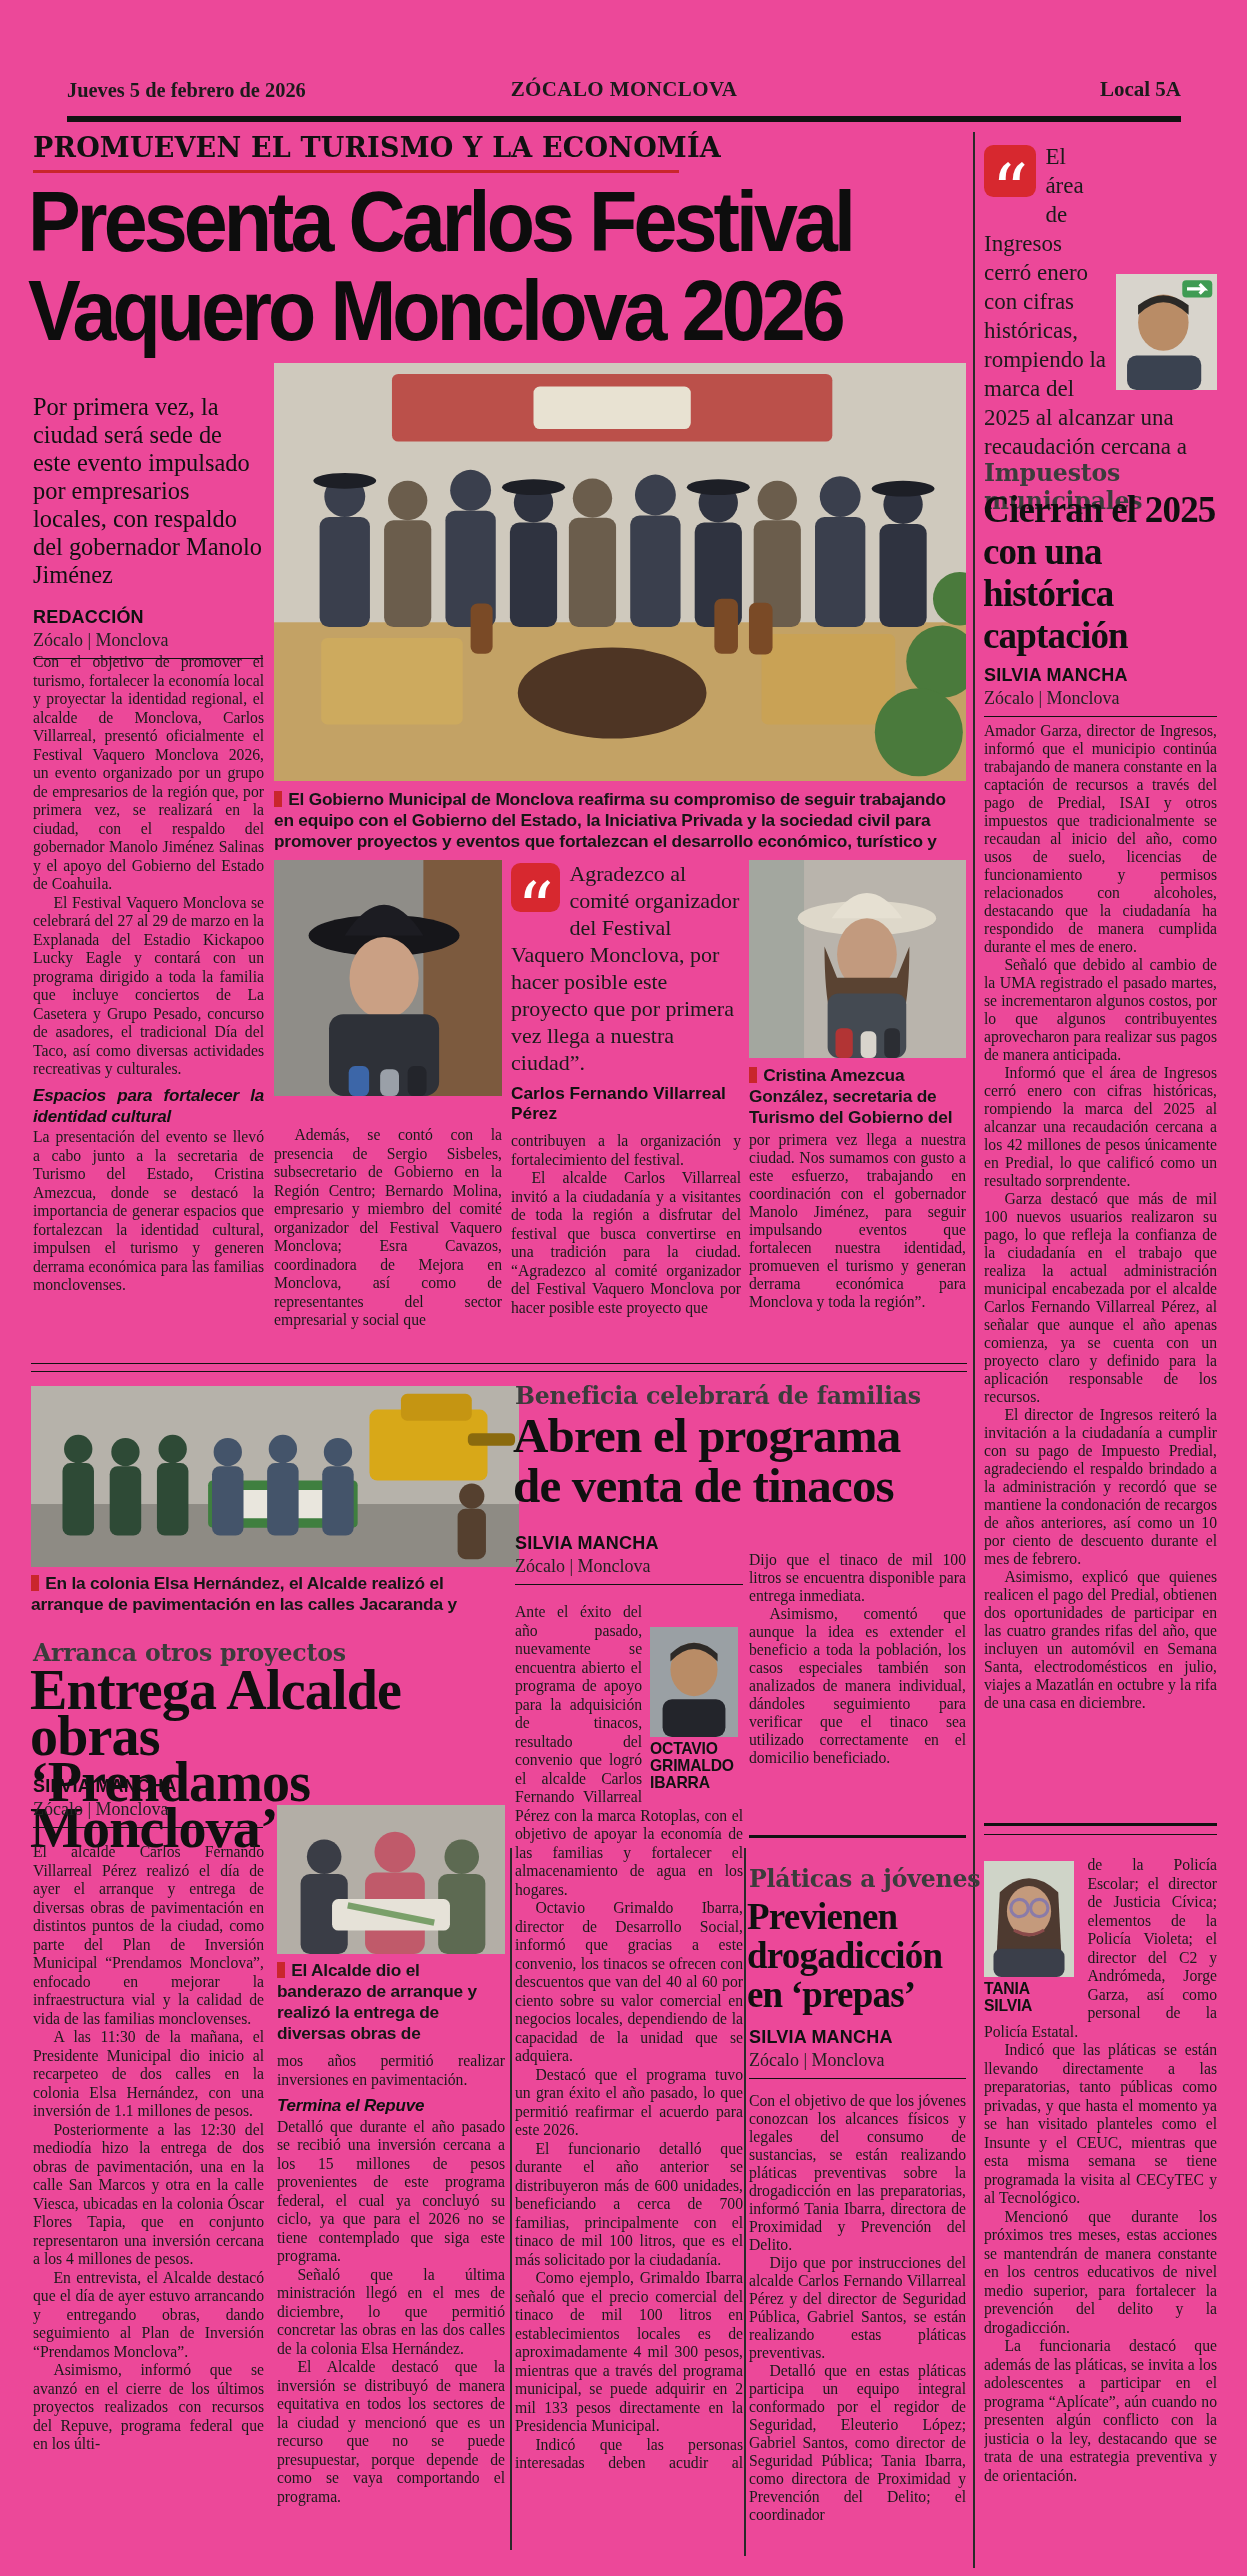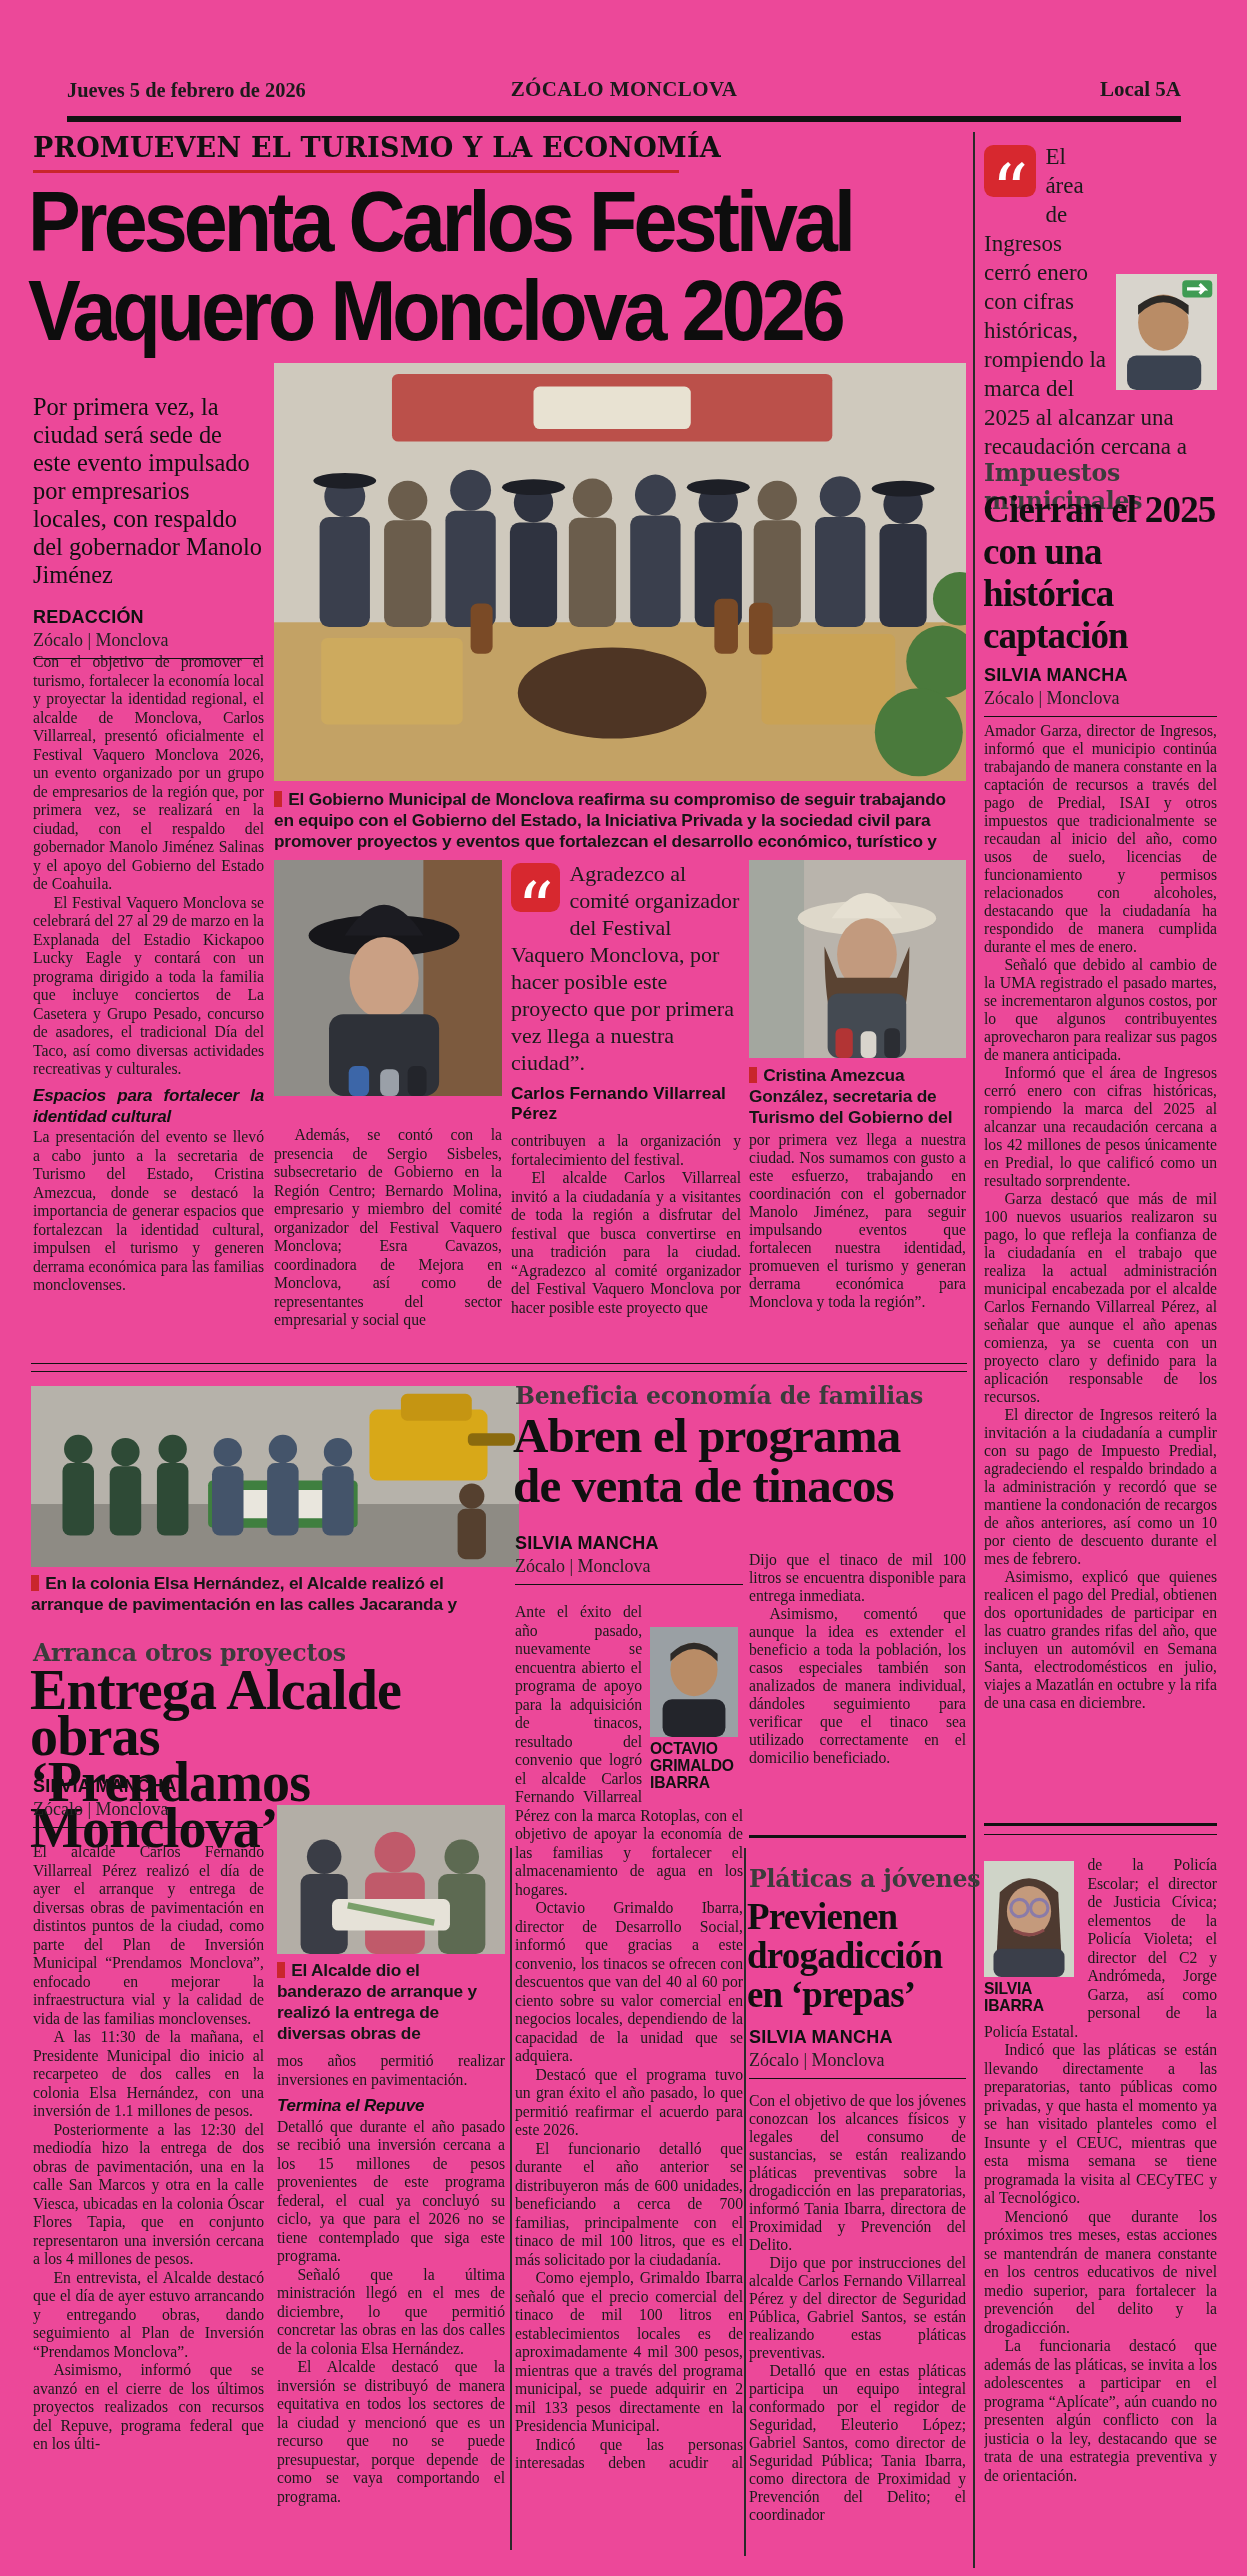--- a/index.html
+++ b/index.html
@@ -308,21 +308,21 @@
     <span class="cap-mark"></span><span>El Alcalde dio el banderazo de arranque y realizó la entrega de diversas obras de pavimentación ayer.</span>
   </div>
   <div class="abs bodycol" id="ob-col2">
     <p>mos años permitió realizar inversiones en pavimentación.</p>
     <h4 class="subhead">Termina el Repuve</h4>
     <p>Detalló que durante el año pasado se recibió una inversión cercana a los 15 millones de pesos provenientes de este programa federal, el cual ya concluyó su ciclo, ya que para el 2026 no se tiene contemplado que siga este programa.</p>
     <p class="ind">Señaló que la última ministración llegó en el mes de diciembre, lo que permitió concretar las obras en las dos calles de la colonia Elsa Hernández.</p>
     <p class="ind">El Alcalde destacó que la inversión se distribuyó de manera equitativa en todos los sectores de la ciudad y mencionó que es un recurso que no se puede presupuestar, porque depende de como se vaya comportando el programa.</p>
   </div>
 
-  <div class="abs kicker2" id="ti-kicker">Beneficia economía de familias</div>
+  <div class="abs kicker2" id="ti-kicker">Beneficia celebrará de familias</div>
   <div class="abs headline2" id="ti-headline">
     <div>Abren el programa</div>
     <div>de venta de tinacos</div>
   </div>
   <div class="abs" id="ti-byline">
     <div class="by-name">SILVIA MANCHA</div>
     <div class="by-src">Zócalo | Monclova</div>
   </div>
   <div class="abs bodycol" id="ti-col1">
     <span class="inset-r">
@@ -410,21 +410,21 @@
           <ellipse cx="57" cy="64" rx="28" ry="32" fill="#c49a7c"></ellipse>
           <g stroke="#8a7ba8" stroke-width="4" fill="none">
             <circle cx="45" cy="60" r="11"></circle>
               <circle cx="70" cy="60" r="11"></circle>
               <path d="M56 60 L59 60"></path>
           </g>
           <path d="M38 88 Q57 100 76 88" stroke="#8a4a4a" stroke-width="4" fill="none"></path>
           <rect x="12" y="112" width="90" height="36" rx="10" fill="#3b3f4a"></rect>
         </svg>
       </span>
-      <span class="ph-label" style="display:block">SILVIA IBARRA</span>
+      <span class="ph-label" style="display:block">TANIA SILVIA</span>
     </span>
     <p>de la Policía Escolar; el director de Justicia Cívica; elementos de la Policía Violeta; el director del C2 y Andrómeda, Jorge Garza, así como personal de la Policía Estatal.</p>
     <p class="ind">Indicó que las pláticas se están llevando directamente a las preparatorias, tanto públicas como privadas, y que hasta el momento ya se han visitado planteles como el Insunte y el CEUC, mientras que esta misma semana se tiene programada la visita al CECyTEC y al Tecnológico.</p>
     <p class="ind">Mencionó que durante los próximos tres meses, estas acciones se mantendrán de manera constante en los centros educativos de nivel medio superior, para fortalecer la prevención del delito y la drogadicción.</p>
     <p class="ind">La funcionaria destacó que además de las pláticas, se invita a los adolescentes a participar en el programa “Aplícate”, aún cuando no presenten algún conflicto con la justicia o la ley, destacando que se trata de una estrategia preventiva y de orientación.</p>
   </div>
 
 </div>
 
 

